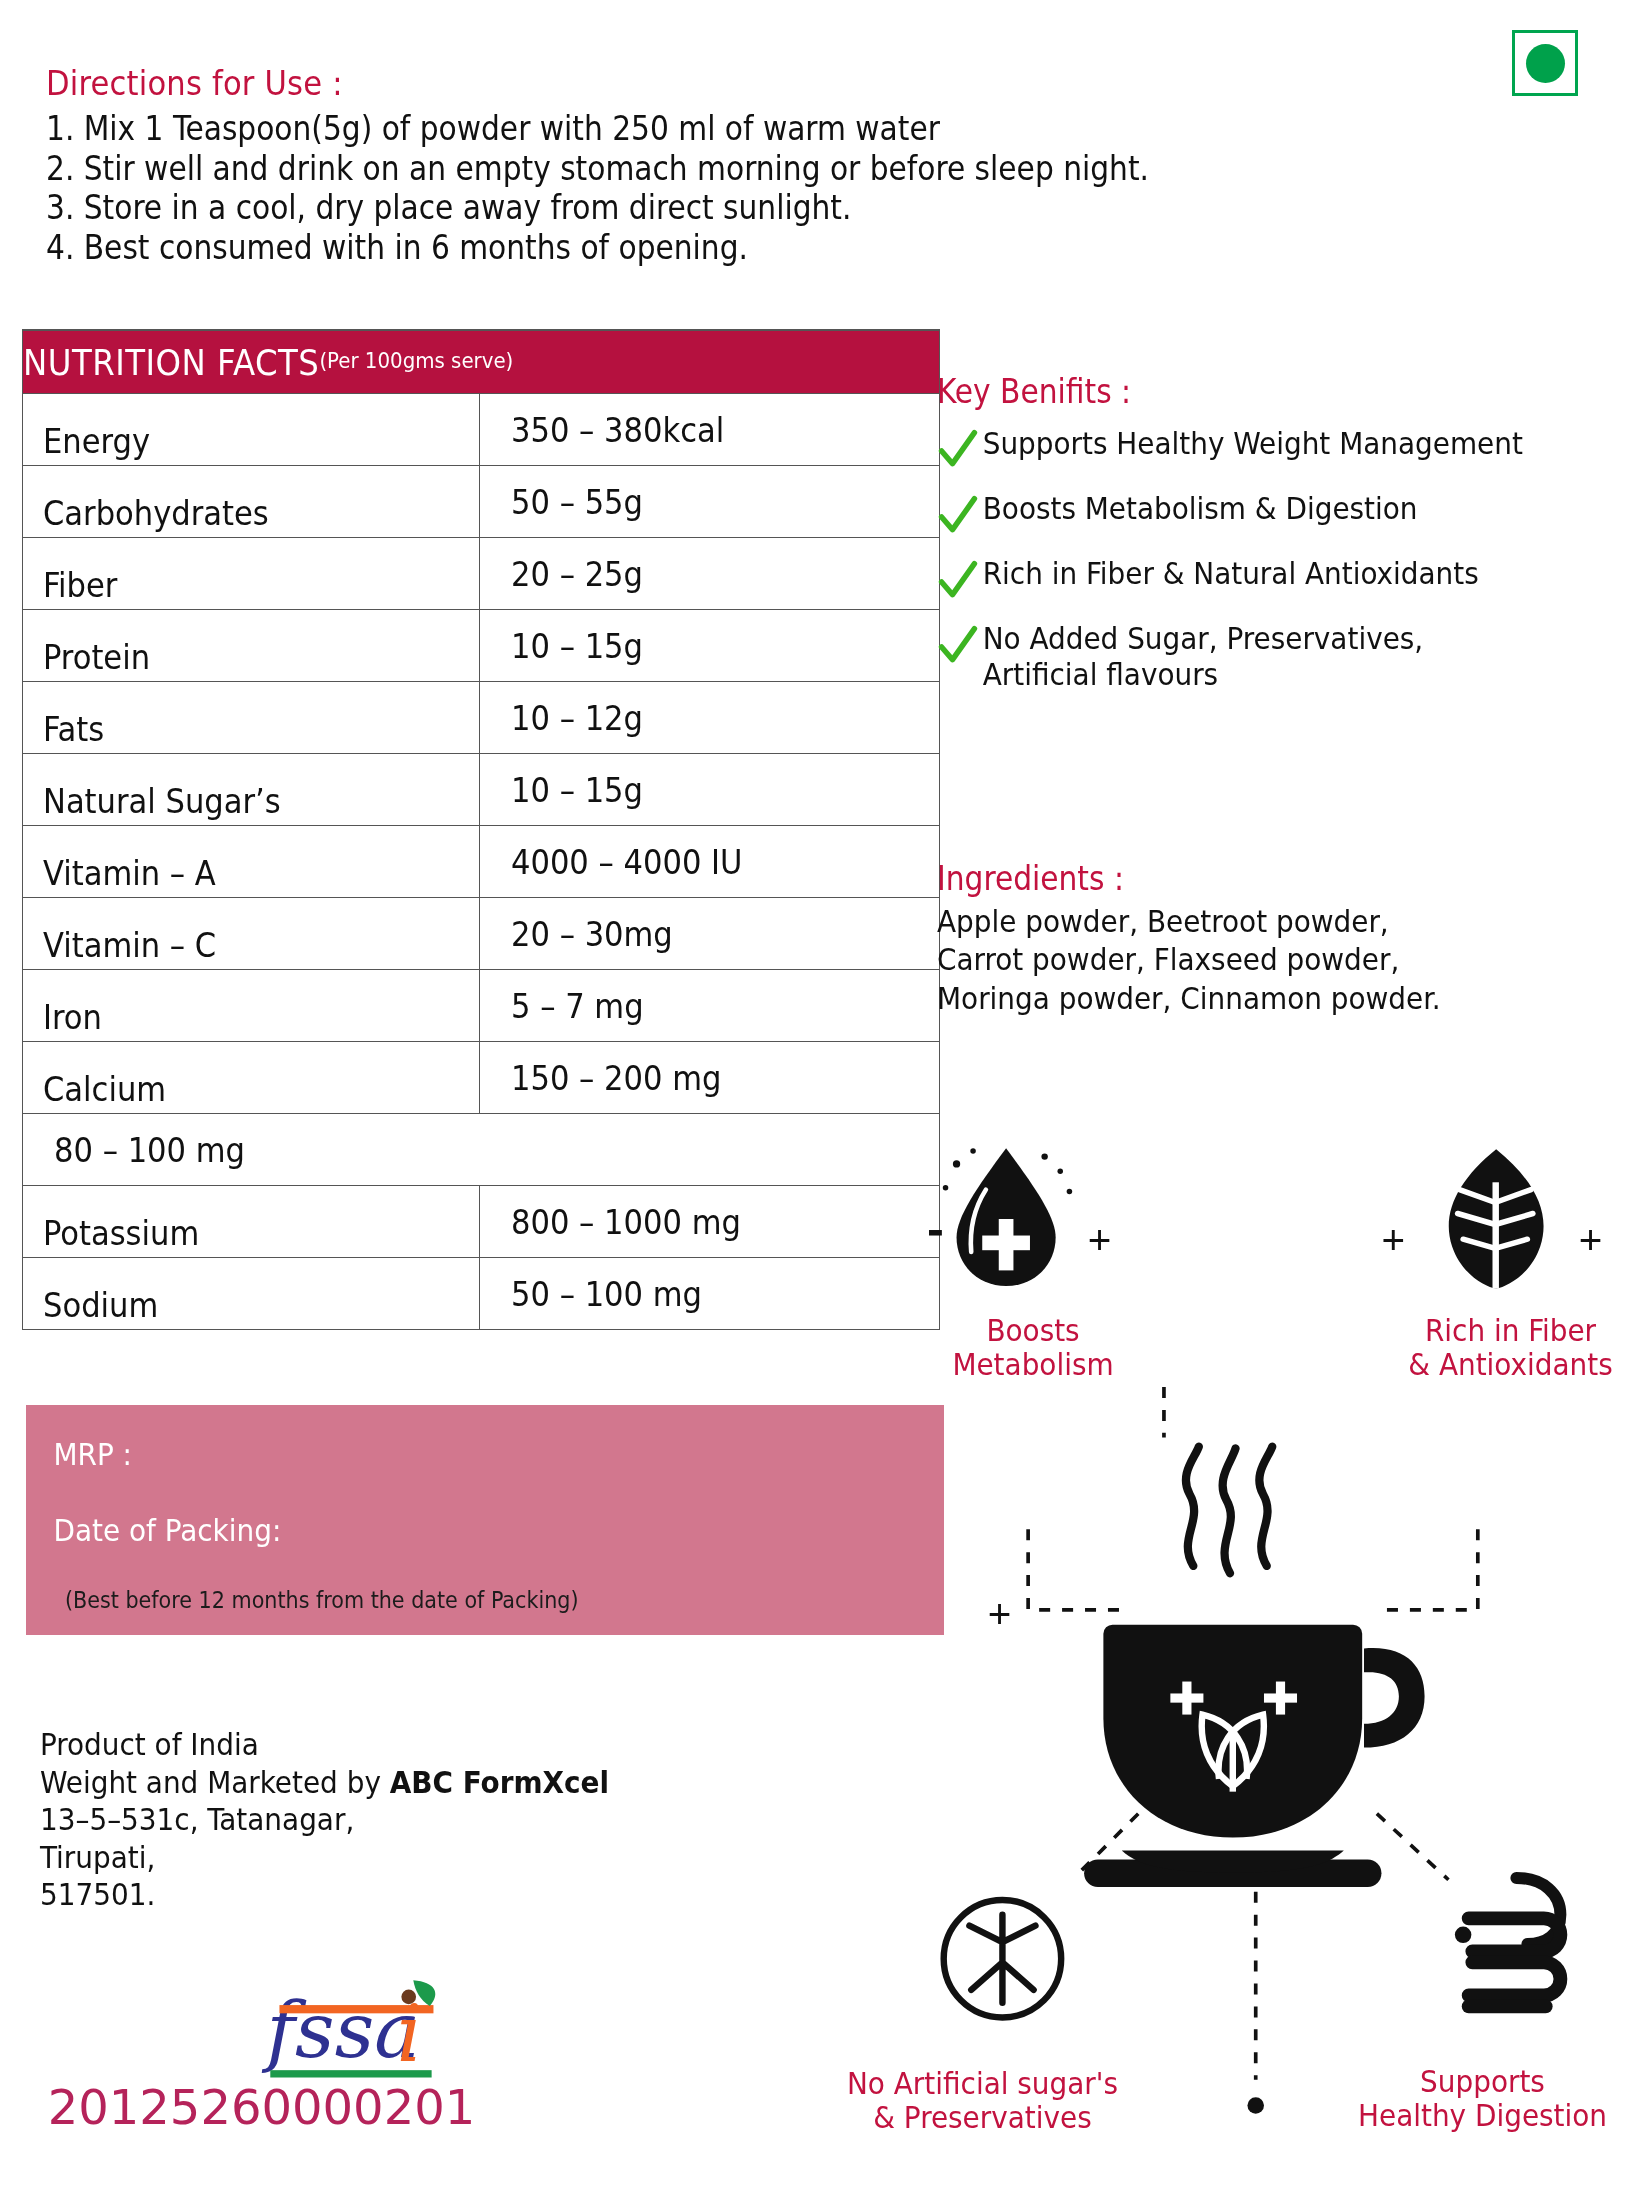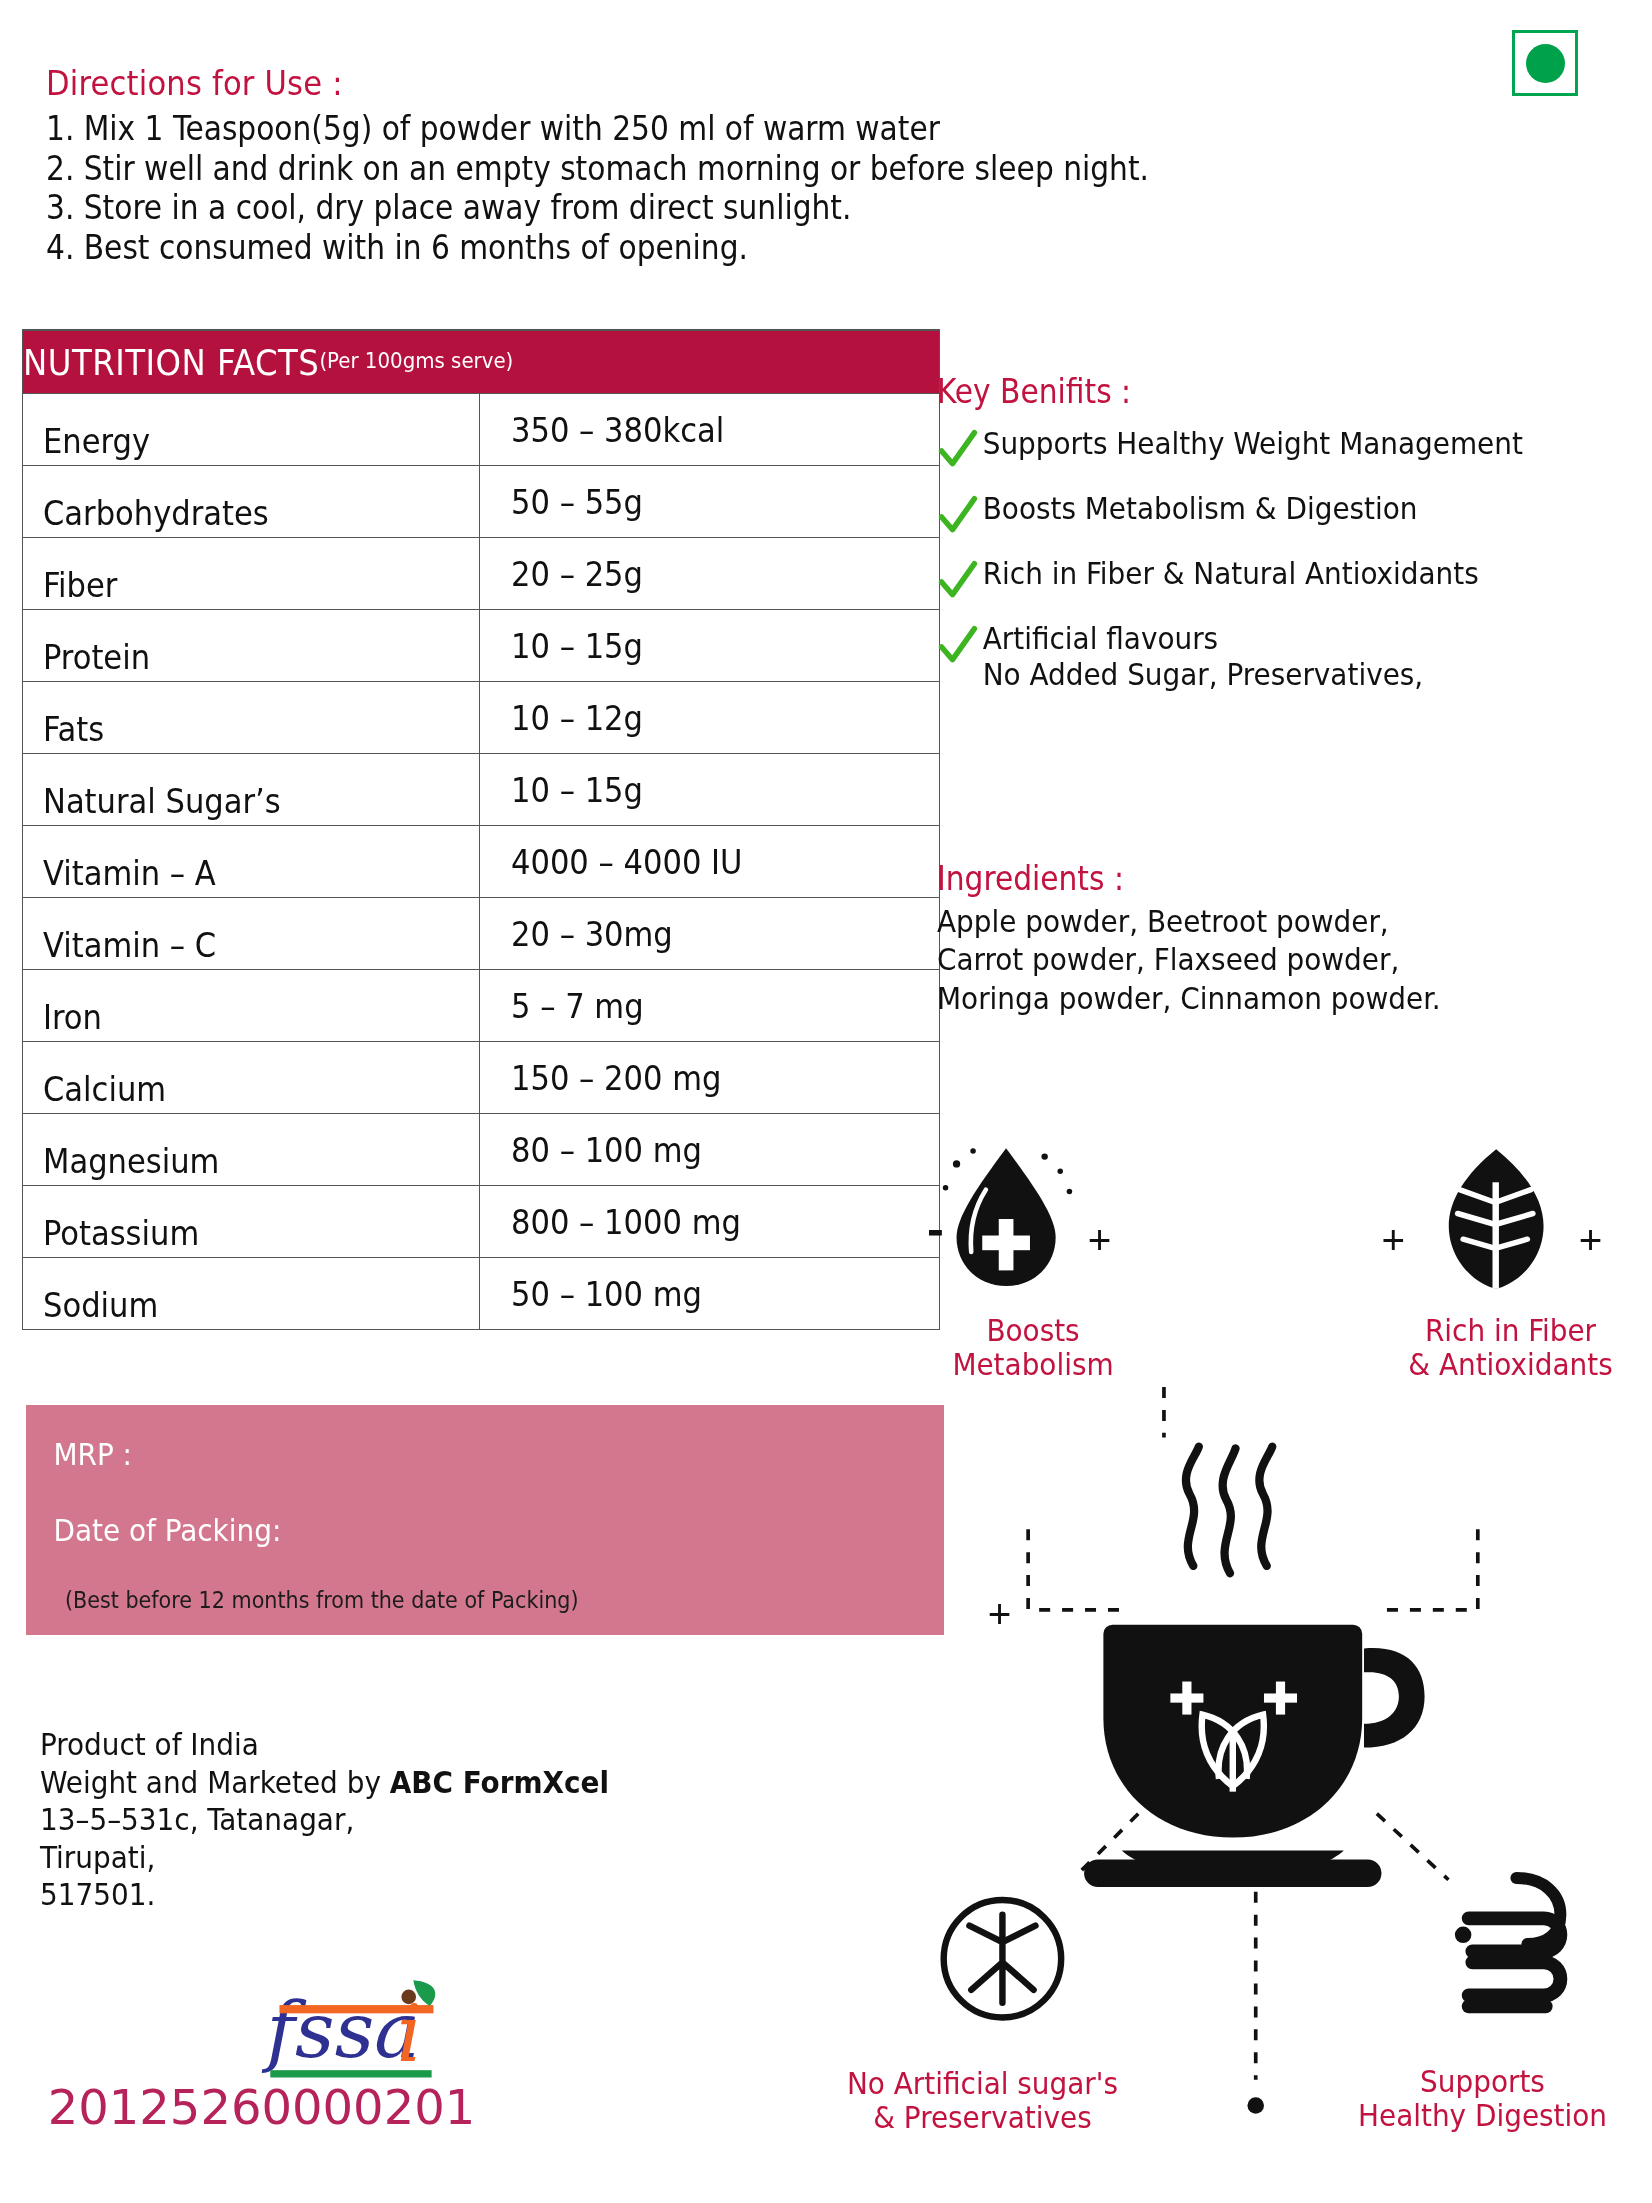--- a/index.html
+++ b/index.html
@@ -168,23 +168,20 @@
         </div>
         <div class="nrow">
           <div class="c1">
             <span>Calcium</span>
           </div>
           <div class="c2">
             <span>150 – 200 mg</span>
           </div>
         </div>
         <div class="nrow">
-          <div class="c1">
-            <span>Magnesium</span>
-          </div>
           <div class="c2">
             <span>80 – 100 mg</span>
           </div>
         </div>
         <div class="nrow">
           <div class="c1">
             <span>Potassium</span>
           </div>
           <div class="c2">
             <span>800 – 1000 mg</span>
@@ -226,22 +223,22 @@
             </svg></span>
           <span class="btxt">
             <div>Rich in Fiber &amp; Natural Antioxidants</div>
           </span>
         </div>
         <div class="ben">
           <span class="chk"><svg width="42" height="42" viewBox="0 0 46 46">
               <path d="M5 24 L17 38 L41 4" stroke="#3cb521" stroke-width="6" fill="none" stroke-linecap="round" stroke-linejoin="round"></path>
             </svg></span>
           <span class="btxt">
+            <div>No Added Sugar, Preservatives,</div>
             <div>Artificial flavours</div>
-            <div>No Added Sugar, Preservatives,</div>
           </span>
         </div>
       </div>
   </div>
 
   <div class="ingredients">
     <div class="ing-head">Ingredients :</div>
     <div class="ing-line">Apple powder, Beetroot powder,</div>
     <div class="ing-line">Carrot powder, Flaxseed powder,</div>
     <div class="ing-line">Moringa powder, Cinnamon powder.</div>

